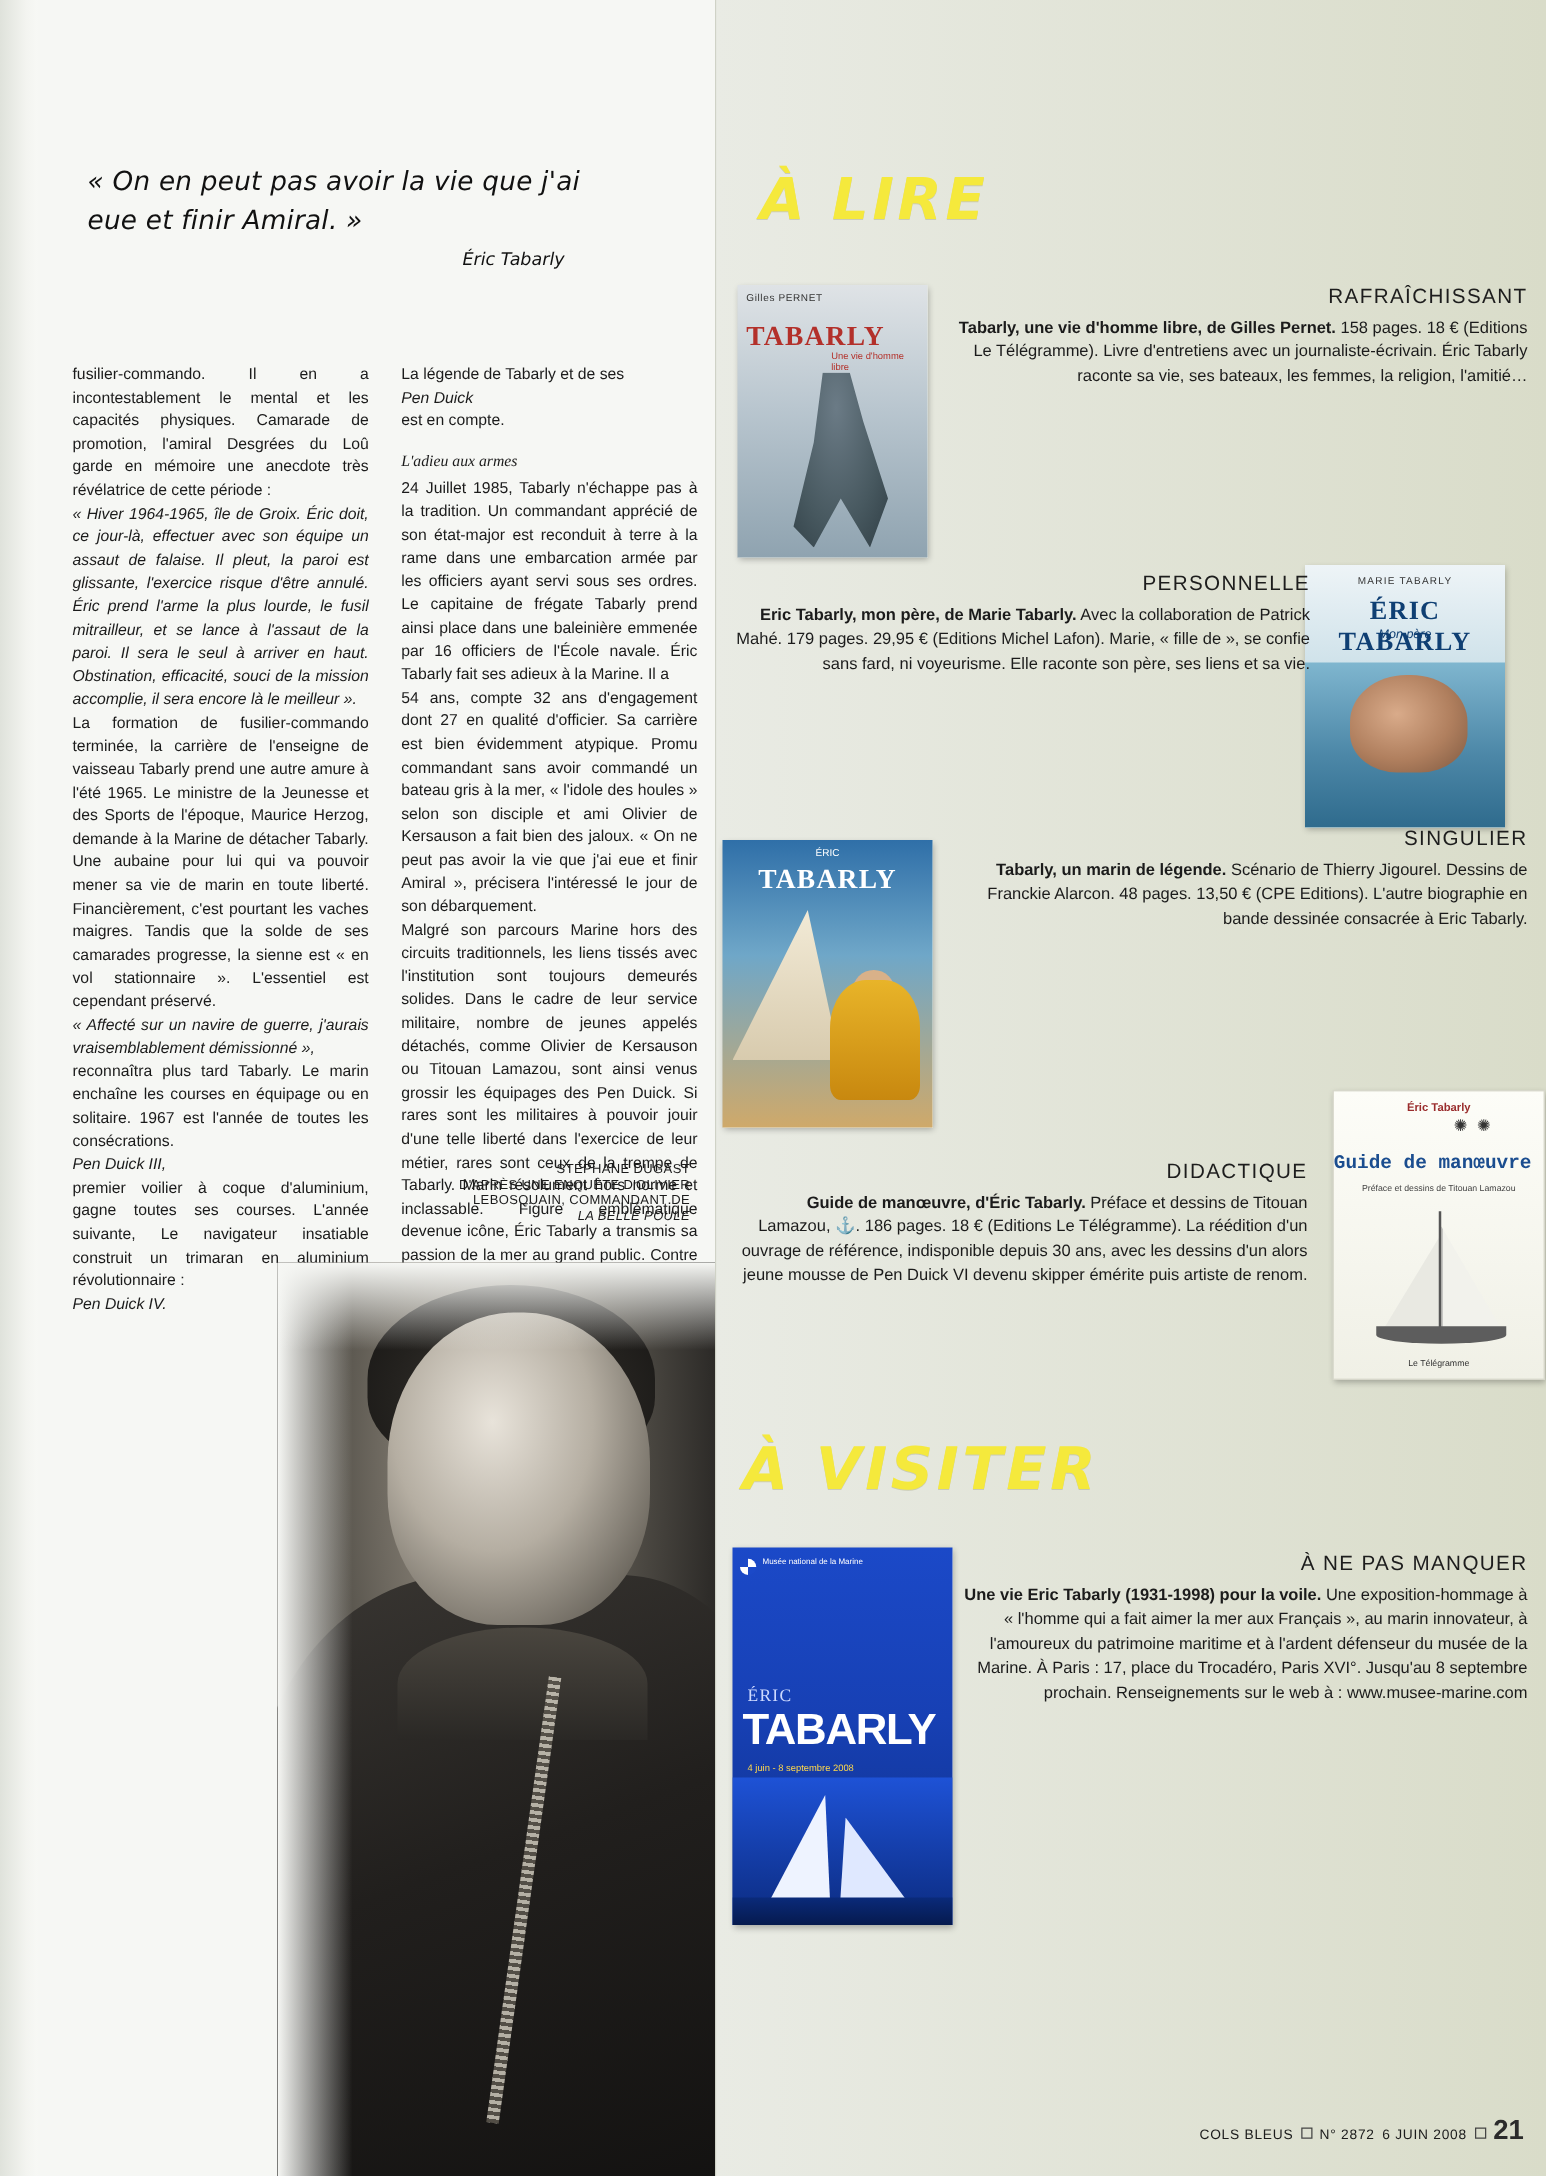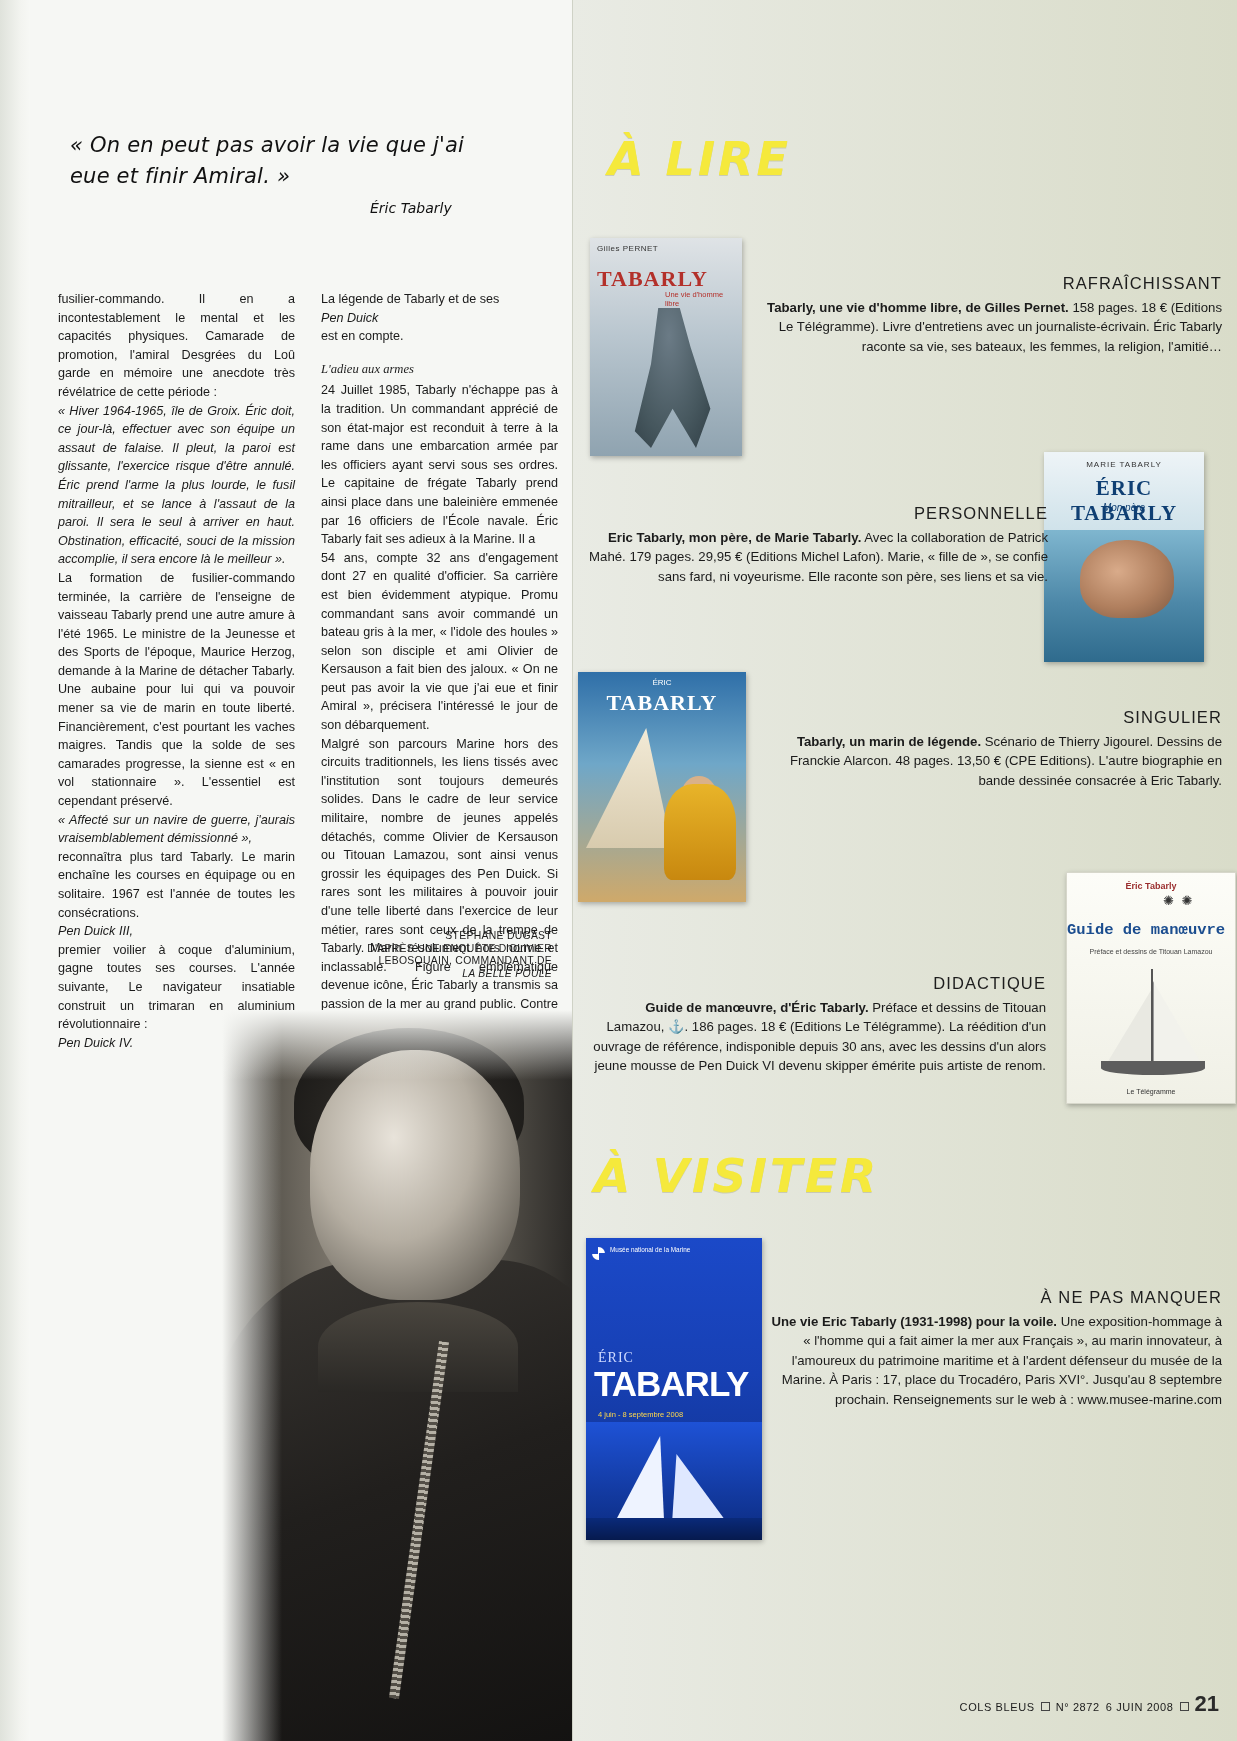--- a/index.html
+++ b/index.html
@@ -119,25 +119,25 @@
   #title-avisiter{left:22px;top:1148px;font-size:47px;}
   .entry{position:absolute;}
   .entry .cat{
     font-size:16.5px;letter-spacing:1.1px;color:#1d1d1d;
     margin-bottom:5px;font-weight:400;
   }
   .entry .txt{
     font-size:13.2px;line-height:19.4px;color:#1b1b1b;
   }
   .entry .txt b{font-weight:bold;}
-  .ta-r{text-align:right;margin-top:46px;}
+  .ta-r{text-align:right;}
   
   .cover{position:absolute;box-shadow:1px 2px 5px rgba(0,0,0,.28);overflow:hidden;background:#ccc;}
   
-  #cover-pernet{left:18px;top:238px;width:152px;height:218px;
+  #cover-pernet{left:18px;top:228px;width:152px;height:218px;
     background:linear-gradient(180deg,#dfe3e6 0%,#b9c6cf 45%,#8fa3b0 100%);}
   #cover-pernet .c-author{position:absolute;left:7px;top:6px;font-size:8px;color:#333;letter-spacing:.5px;}
   #cover-pernet .c-title{position:absolute;left:7px;top:28px;font-family:"Liberation Serif",serif;font-size:22px;font-weight:bold;color:#b3302a;letter-spacing:1px;}
   #cover-pernet .c-sub{position:absolute;left:75px;top:52px;font-size:7.5px;color:#b3302a;line-height:9px;text-align:left;width:70px;}
   #cover-pernet .figure{position:absolute;left:34px;top:70px;width:90px;height:140px;
     background:radial-gradient(ellipse at 50% 20%,#6b7b86 0%,#47585f 60%,#2e3c43 100%);
     clip-path:polygon(38% 0,62% 0,74% 28%,96% 72%,80% 100%,54% 72%,30% 100%,12% 88%,30% 40%);}
   
   #cover-marie{left:472px;top:452px;width:160px;height:210px;
     background:linear-gradient(180deg,#eef4f7 0%,#cfe2ea 38%,#9fc6d8 100%);}

